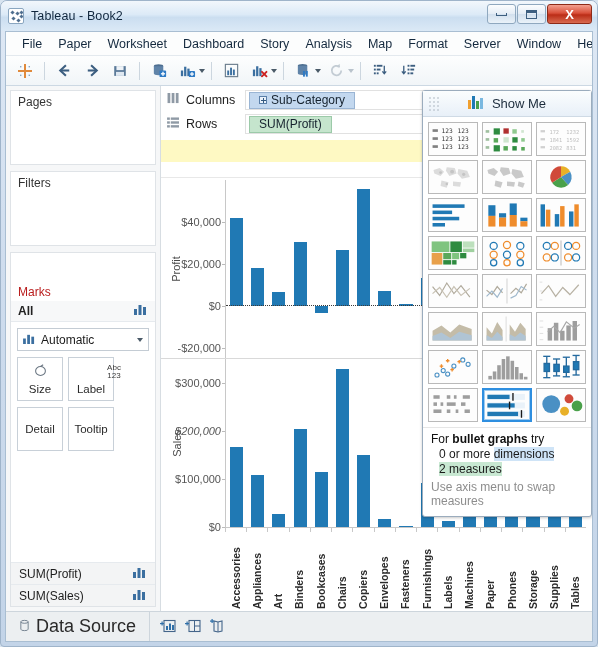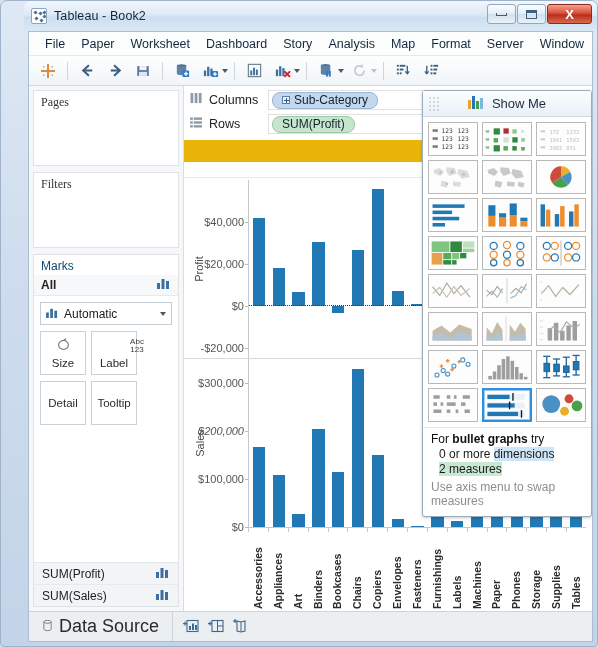--- a/index.html
+++ b/index.html
@@ -8,21 +8,21 @@
     width:598px; height:647px; overflow:hidden;
     font-family:"Liberation Sans", sans-serif;
     font-size:12px; color:#1a1a1a;
     background:#d8e4f0;
   }
   #window {
     position:absolute; inset:0;
     background:linear-gradient(180deg,#dfe9f5 0%,#cfddee 40%,#c3d4e8 100%);
     border-radius:7px 7px 4px 4px;
     border:1px solid #9fb4ca;
-    display:flex; flex-direction:column;padding-left:23px;
+    display:flex; flex-direction:column;
   }
 
   
   #titlebar {
     height:30px; flex:0 0 30px;
     display:flex; align-items:center;
     padding:0 4px 0 7px;
     background:linear-gradient(180deg,#f2f7fc 0%,#dceaf7 45%,#cbdef0 55%,#dbe9f6 100%);
     border-radius:6px 6px 0 0;
     position:relative;
@@ -80,28 +80,28 @@
 
   
   #main { flex:1 1 auto; display:flex; overflow:hidden; background:#fff; }
 
   
   #leftpane {
     width:155px;flex:0 0 155px; background:#f6f7f8;
     border-right:1px solid #d7dde2; display:flex;flex-direction:column;
     padding:4px 4px 0 4px;
   }
-  .shelfbox { background:#fff;border:1px solid #dfe3e7;margin-bottom:6px;font-family:Liberation Serif, serif; }
+  .shelfbox { background:#fff;border:1px solid #dfe3e7;margin-bottom:6px; }
   .shelfbox .hd { font-size:12px;color:#333;padding:4px 7px 3px 7px; }
   .shelfbox .body { height:52px; }
   #pages-box .body{height:52px;}
   #filters-box .body{height:52px;}
 
   #marks-box { background:#fff;border:1px solid #dfe3e7; flex:1 1 auto; display:flex;flex-direction:column; margin-bottom:4px;}
-  #marks-title { font-size:12px;color:#0c4a6e;padding:4px 7px 2px 7px; }
+  #marks-title { font-size:12px;color:#b91c1c;padding:4px 7px 2px 7px;margin-top:28px; }
   #marks-all {
     display:flex;align-items:center;justify-content:space-between;
     padding:2px 7px 3px 7px; font-weight:bold;font-size:12px;color:#222;
     border-bottom:1px solid #e6eaee; background:#f7f8f9;
   }
   #mark-type {
     margin:6px 6px 0 6px;height:23px;border:1px solid #c4ccd4;background:#fff;
     display:flex;align-items:center;gap:5px;padding:0 5px;font-size:12px;
   }
   #mark-type .lbl{flex:1 1 auto;}
@@ -114,32 +114,32 @@
   .mcard.txt{justify-content:center;}
   .mcard .ab{font-size:8px;line-height:8.5px;color:#3a3a3a;text-align:center;margin-left:46px;}
   #measure-list{margin-top:auto;}
   .measure-row{
     display:flex;align-items:center;justify-content:space-between;
     padding:3px 8px;border-top:1px solid #e6eaee;font-size:12px;color:#1d1d1d;
     background:#f3f4f5;
   }
 
   
-  #vizwrap { flex:1 1 auto; position:relative; overflow:hidden; background:#eab308; }
+  #vizwrap { flex:1 1 auto; position:relative; overflow:hidden; background:#fef9c3; }
 
   #shelves { padding:4px 6px 2px 6px; background:#fff; }
   .shelf { display:flex;align-items:center;margin-bottom:4px; }
   .shelf .sl-label{ display:flex;align-items:center;gap:6px;width:78px;font-size:12.5px;color:#222;}
   .shelf .drop{
     flex:1 1 auto;height:20px;border:1px solid #e1e1e1;background:#fff;
     display:flex;align-items:center;padding-left:3px;
   }
   .pill {
     height:17px;display:inline-flex;align-items:center;gap:4px;
-    padding:0 9px;border-radius:8px;font-size:12px;color:#15222e;
+    padding:0 9px;border-radius:0;font-size:12px;color:#15222e;
     border:1px solid #9fb6d0;
   }
   .pill.blue{ background:#c3d8ef; border-color:#9ab5d4; }
   .pill.green{ background:#c5e5cd; border-color:#9ccaa9; }
   .plusbox{width:8px;height:8px;border:1px solid #5a7fa8;position:relative;background:#eaf2fb;}
   .plusbox:before,.plusbox:after{content:'';position:absolute;background:#33587e;}
   .plusbox:before{left:3px;top:1px;width:1px;height:5px;}
   .plusbox:after{top:3px;left:1px;height:1px;width:5px;}
 
   

